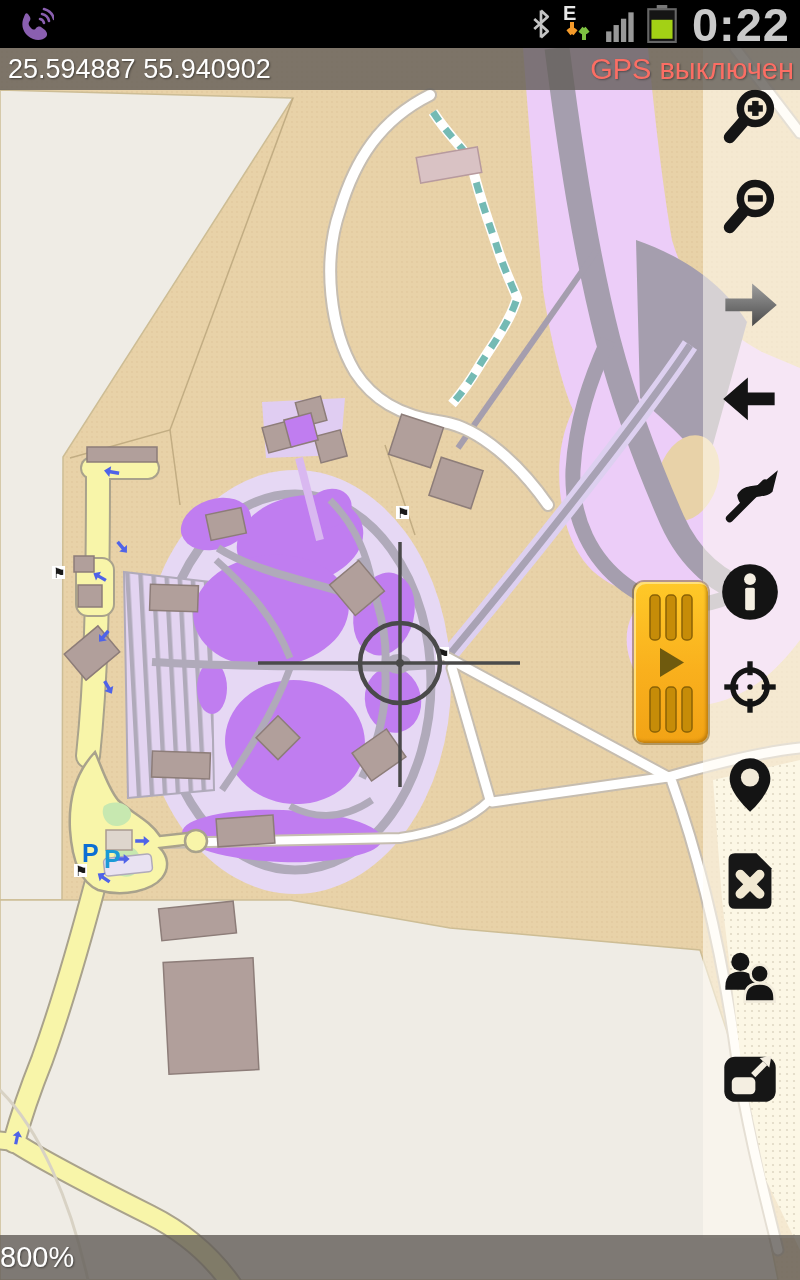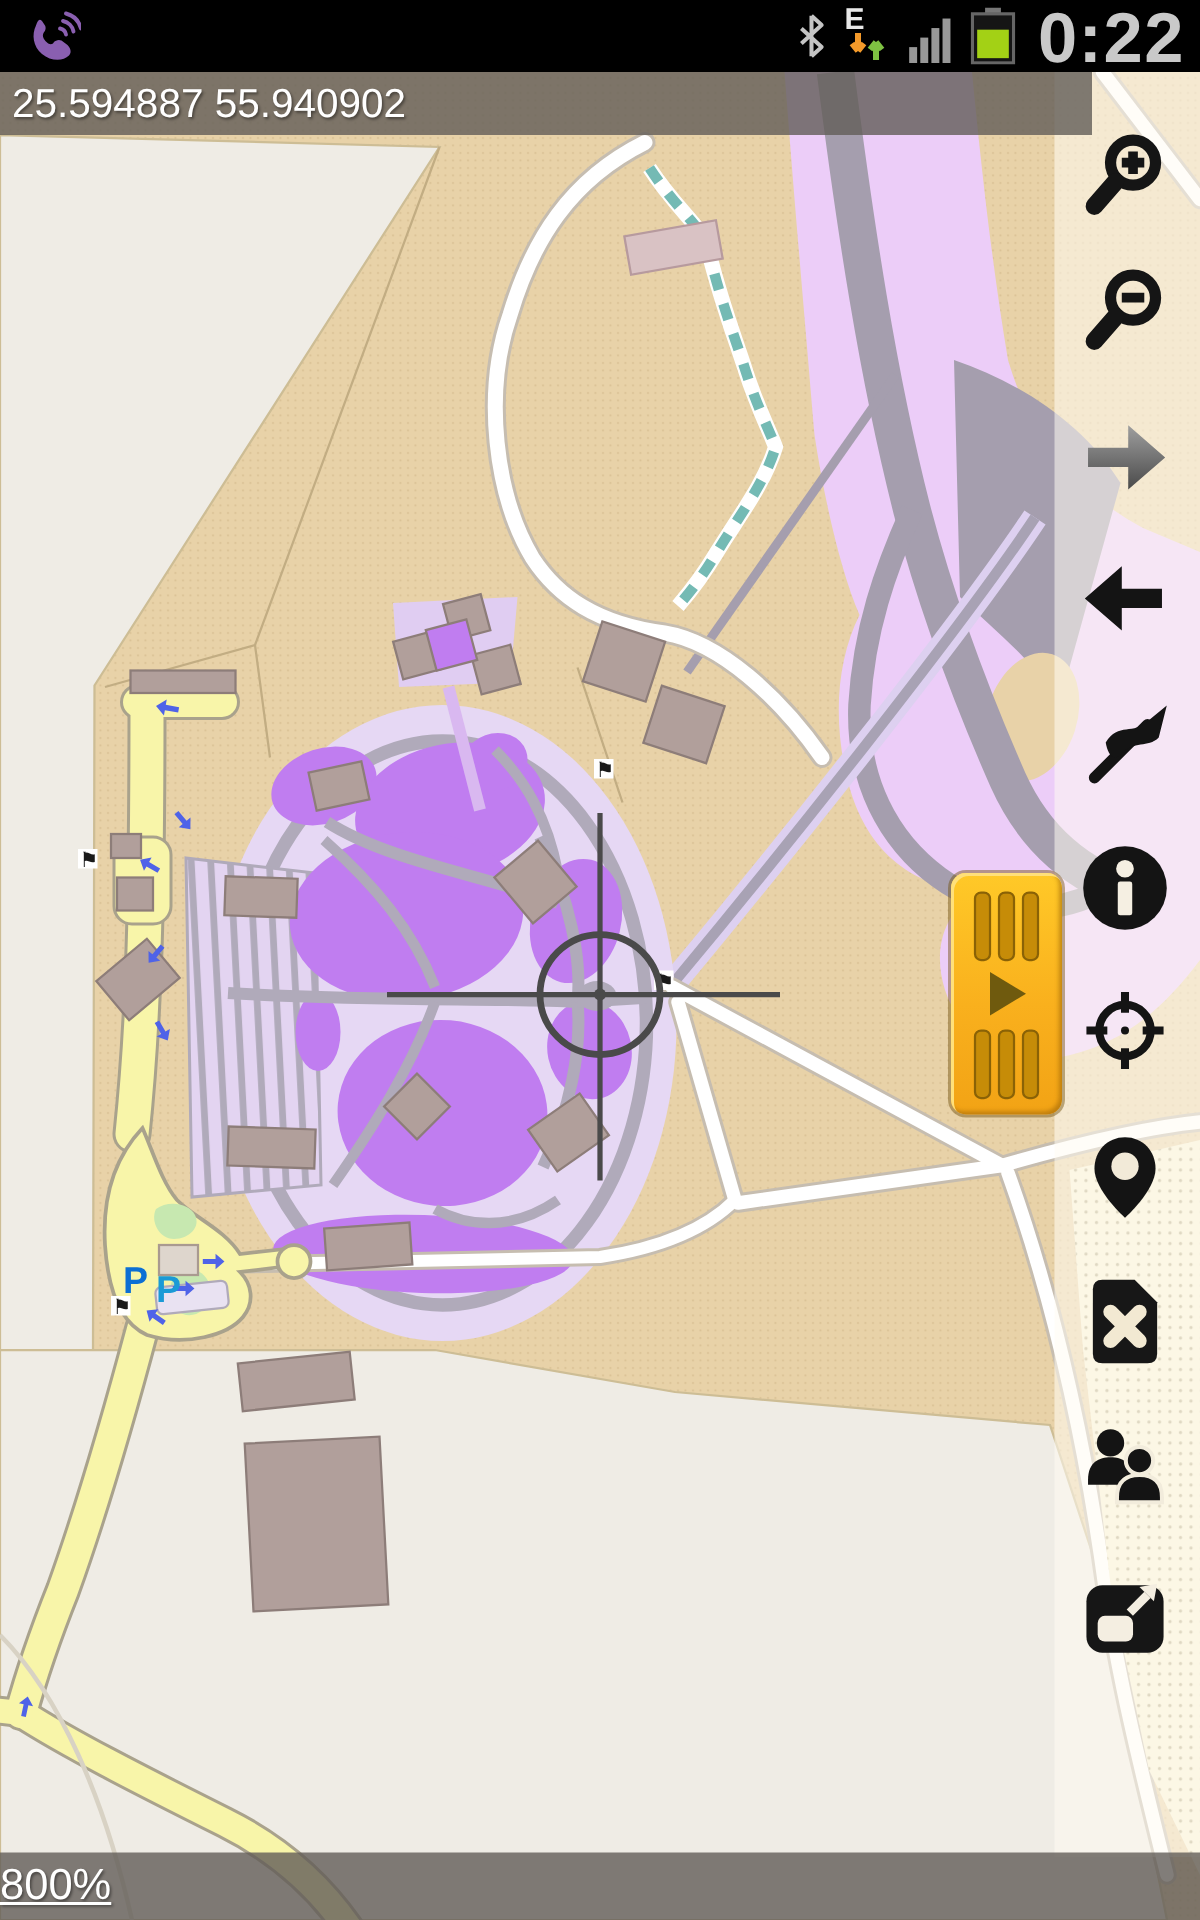--- a/index.html
+++ b/index.html
@@ -8,28 +8,28 @@
   svg{display:block;}
   
   .status-bar{position:absolute;left:0;top:0;width:800px;height:48px;background:#000;
               display:flex;align-items:center;z-index:40;}
   .sb-left{display:flex;align-items:center;padding-left:14px;flex:1;}
   .sb-right{display:flex;align-items:center;gap:9px;padding-right:10px;}
   .sb-time{font-size:47px;font-weight:bold;color:#c9c9c9;letter-spacing:1px;margin-left:6px;}
   .edge-wrap{position:relative;width:36px;height:40px;}
   .edge-e{position:absolute;left:2px;top:-2px;color:#e8e8e8;font-size:20px;font-weight:bold;}
   
-  .coord-bar{position:absolute;left:0;top:48px;width:728px;height:42px;
+  .coord-bar{position:absolute;left:0;top:48px;width:800px;height:42px;
              background:rgba(97,93,88,0.8);z-index:30;display:flex;align-items:center;}
   .coord-text{color:#fff;font-size:27px;padding-left:8px;text-shadow:1px 1px 2px rgba(0,0,0,.45);flex:1;}
   .gps-text{color:#fb6e64;font-size:29px;padding-right:6px;text-shadow:1px 1px 2px rgba(0,0,0,.35);white-space:nowrap;}
   .bottom-bar{position:absolute;left:0;top:1235px;width:800px;height:45px;
               background:rgba(97,93,88,0.8);z-index:30;display:flex;align-items:center;}
   .src-text{color:#fff;font-size:29px;padding-left:8px;text-shadow:1px 1px 2px rgba(0,0,0,.45);flex:1;}
-  .zoom-text{color:#fff;font-size:29px;padding-right:14px;text-shadow:1px 1px 2px rgba(0,0,0,.45);text-decoration:underline;}
+  .zoom-text{color:#fff;font-size:29px;padding-right:14px;text-shadow:1px 1px 2px rgba(0,0,0,.45);}
   
   .map-svg{position:absolute;left:0;top:0;z-index:1;}
   
   .side-btn{position:absolute;left:720px;width:60px;height:60px;z-index:20;cursor:pointer;}
   
   .track-panel{position:absolute;left:634px;top:582px;width:74px;height:161px;z-index:15;
                border-radius:10px;background:linear-gradient(180deg,#ffc928 0%,#f9b01d 55%,#f2a315 100%);
                box-shadow:inset 2px 2px 0 #ffe07a, inset -2px -2px 3px rgba(150,95,5,.55), 0 0 0 2px rgba(110,78,8,.45);}
 </style>
 </head>
@@ -296,20 +296,21 @@
         <rect x="9" y="0" width="10" height="4" fill="#777"></rect>
         <rect x="1" y="4" width="26" height="31" fill="#151515" stroke="#666" stroke-width="2"></rect>
         <rect x="4" y="14" width="20" height="18" fill="#a3d115"></rect>
       </svg>
       <span class="sb-time">0:22</span>
     </div>
   </div>
 
   <div class="coord-bar">
     <span class="coord-text">25.594887 55.940902</span>
+    <span class="gps-text">GPS выключен</span>
   </div>
 
   <div class="side-btn" style="top:87px">
     <svg width="60" height="60" viewBox="0 0 56 56">
       <circle cx="33" cy="20" r="14" fill="none" stroke="#151515" stroke-width="7"></circle>
       <line x1="22" y1="32" x2="9" y2="47" stroke="#151515" stroke-width="11" stroke-linecap="round"></line>
       <line x1="26" y1="20" x2="40" y2="20" stroke="#151515" stroke-width="6"></line>
       <line x1="33" y1="13" x2="33" y2="27" stroke="#151515" stroke-width="6"></line>
     </svg>
   </div>

